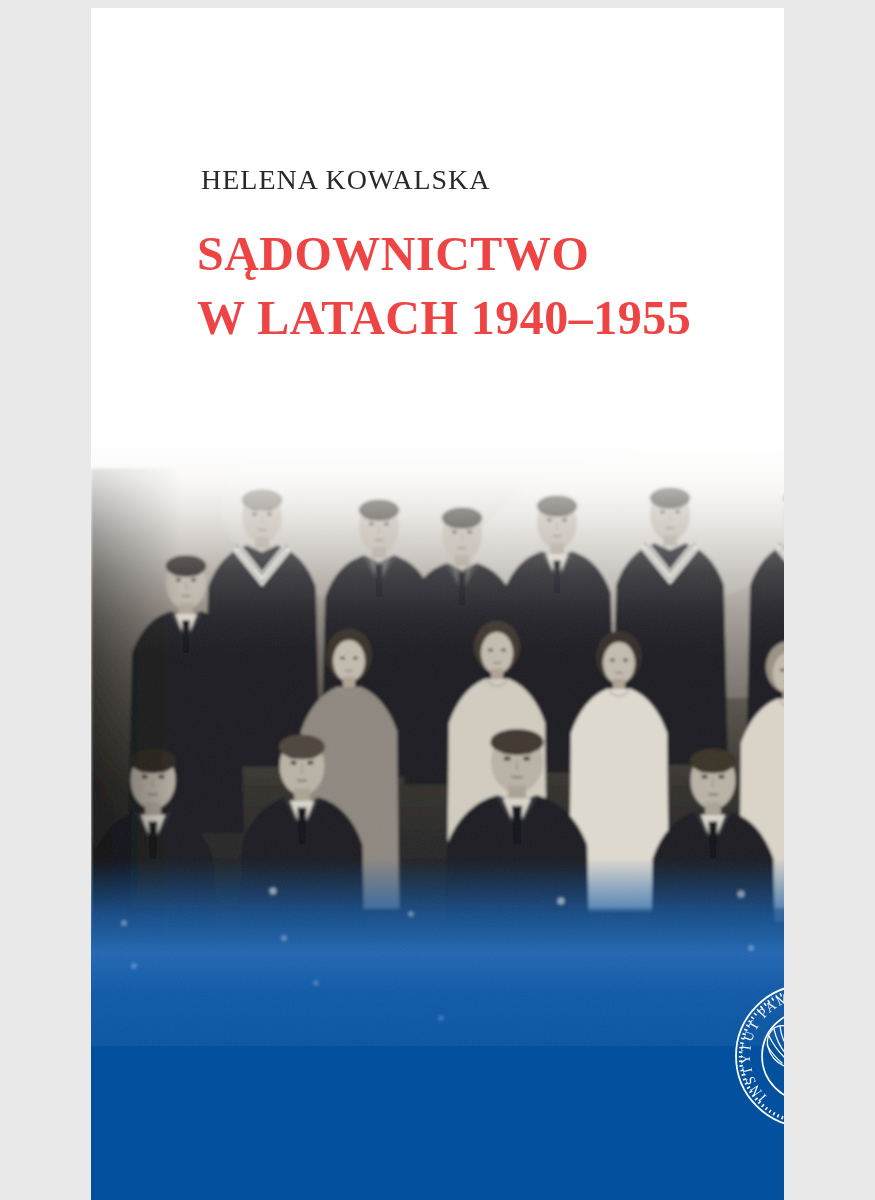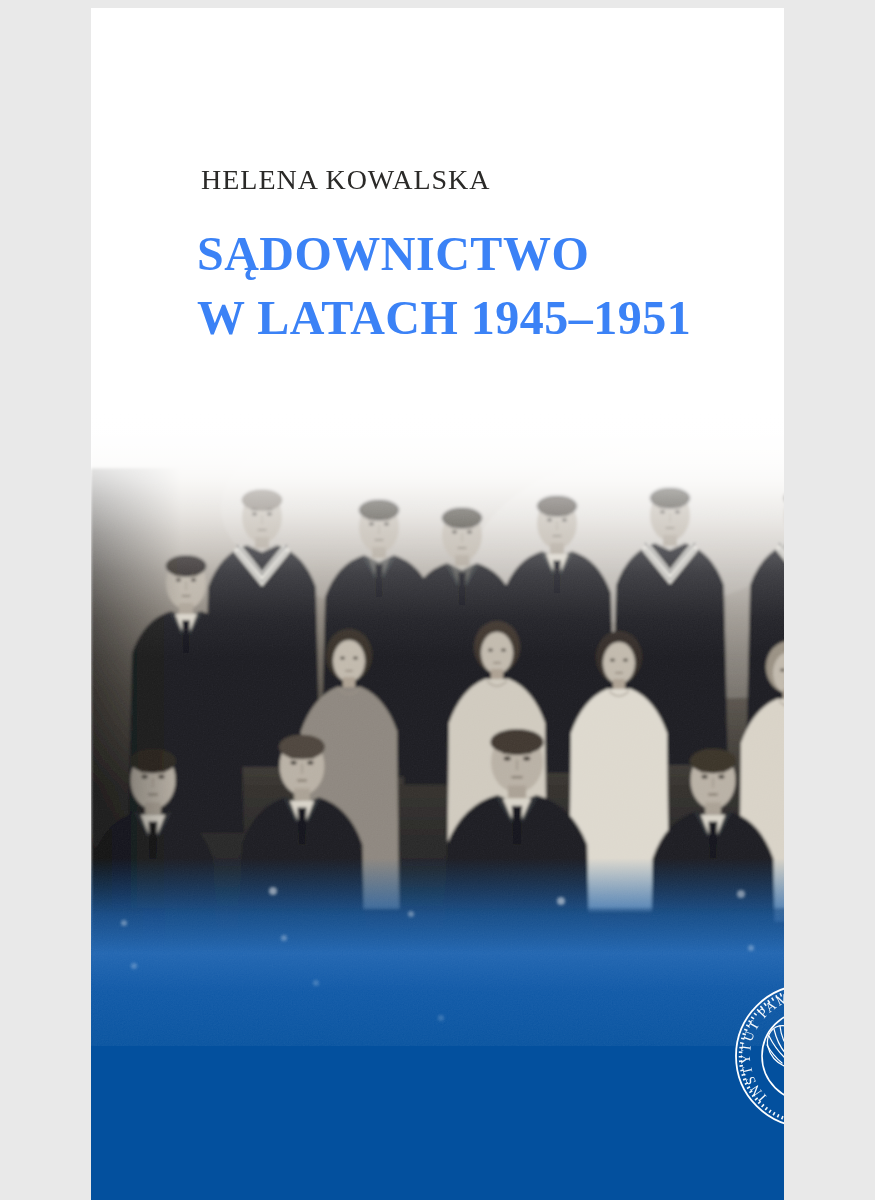--- a/index.html
+++ b/index.html
@@ -9,37 +9,37 @@
     font-family:"Liberation Serif", serif;
   }
   .author{
     position:absolute;left:110px;top:158px;
     font-size:28px;line-height:1;letter-spacing:1px;
     color:#2b2a28;white-space:nowrap;
   }
   .title{
     position:absolute;left:106px;top:214px;margin:0;
     font-size:48px;line-height:64px;font-weight:bold;letter-spacing:.5px;
-    color:#3b82f6;white-space:nowrap;
+    color:#ef4444;white-space:nowrap;
   }
   .title span{display:block;}
   .photo{position:absolute;left:0;top:400px;width:875px;height:640px;display:block;}
   .band{position:absolute;left:0;top:1038px;width:875px;height:162px;background:#03509e;}
   .seal{position:absolute;left:641px;top:973px;width:150px;height:150px;display:block;}
 </style>
 </head>
 <body>
 
 <div class="page">
 
   <div class="author">HELENA KOWALSKA</div>
 
   <h1 class="title">
     <span>SĄDOWNICTWO</span>
-    <span>W LATACH 1945–1951</span>
+    <span>W LATACH 1940–1955</span>
   </h1>
 
   <svg class="photo" viewBox="0 400 875 640" role="img" aria-label="Black-and-white group photograph of naval officers, sailors and women">
     <defs>
       <linearGradient id="bgGrad" x1="0" y1="400" x2="0" y2="1040" gradientUnits="userSpaceOnUse">
         <stop offset="0" stop-color="#ffffff"></stop>
         <stop offset="0.11" stop-color="#ece9e4"></stop>
         <stop offset="0.2" stop-color="#c0bab2"></stop>
         <stop offset="0.31" stop-color="#8d867d"></stop>
         <stop offset="0.44" stop-color="#5a544c"></stop>

